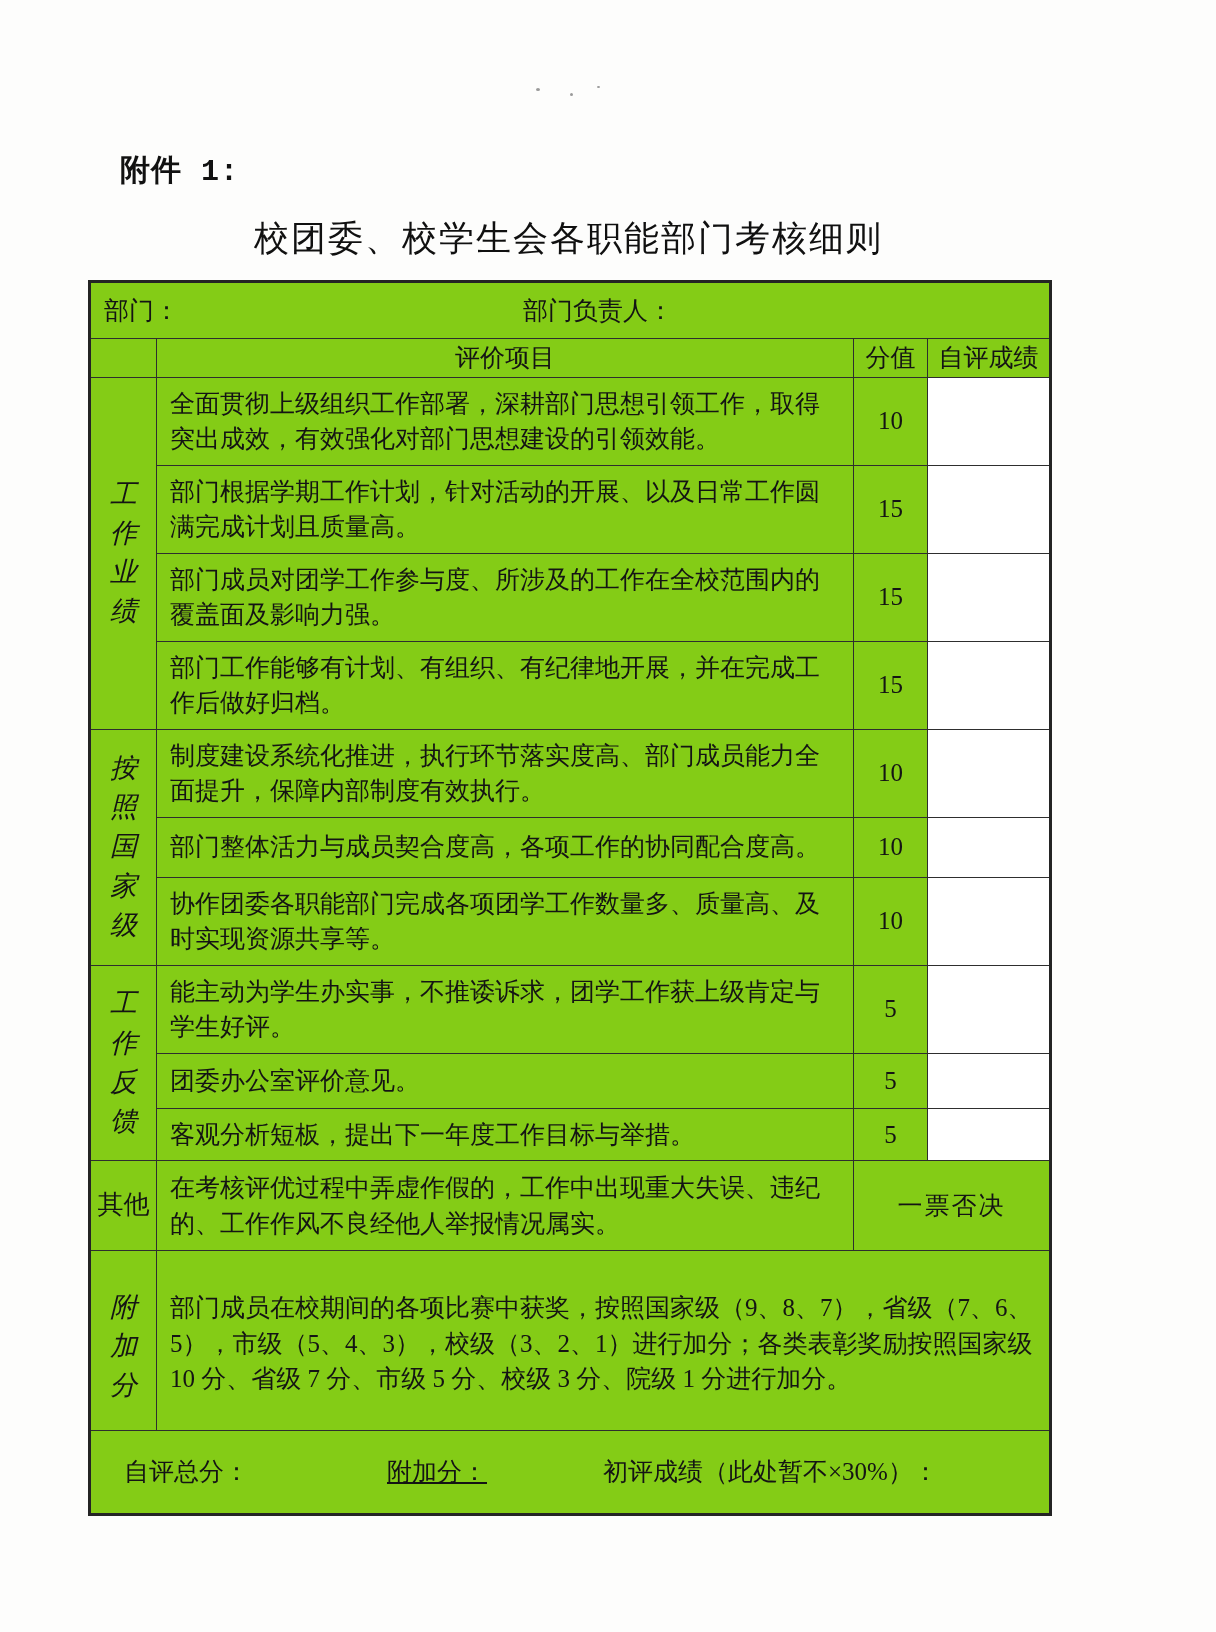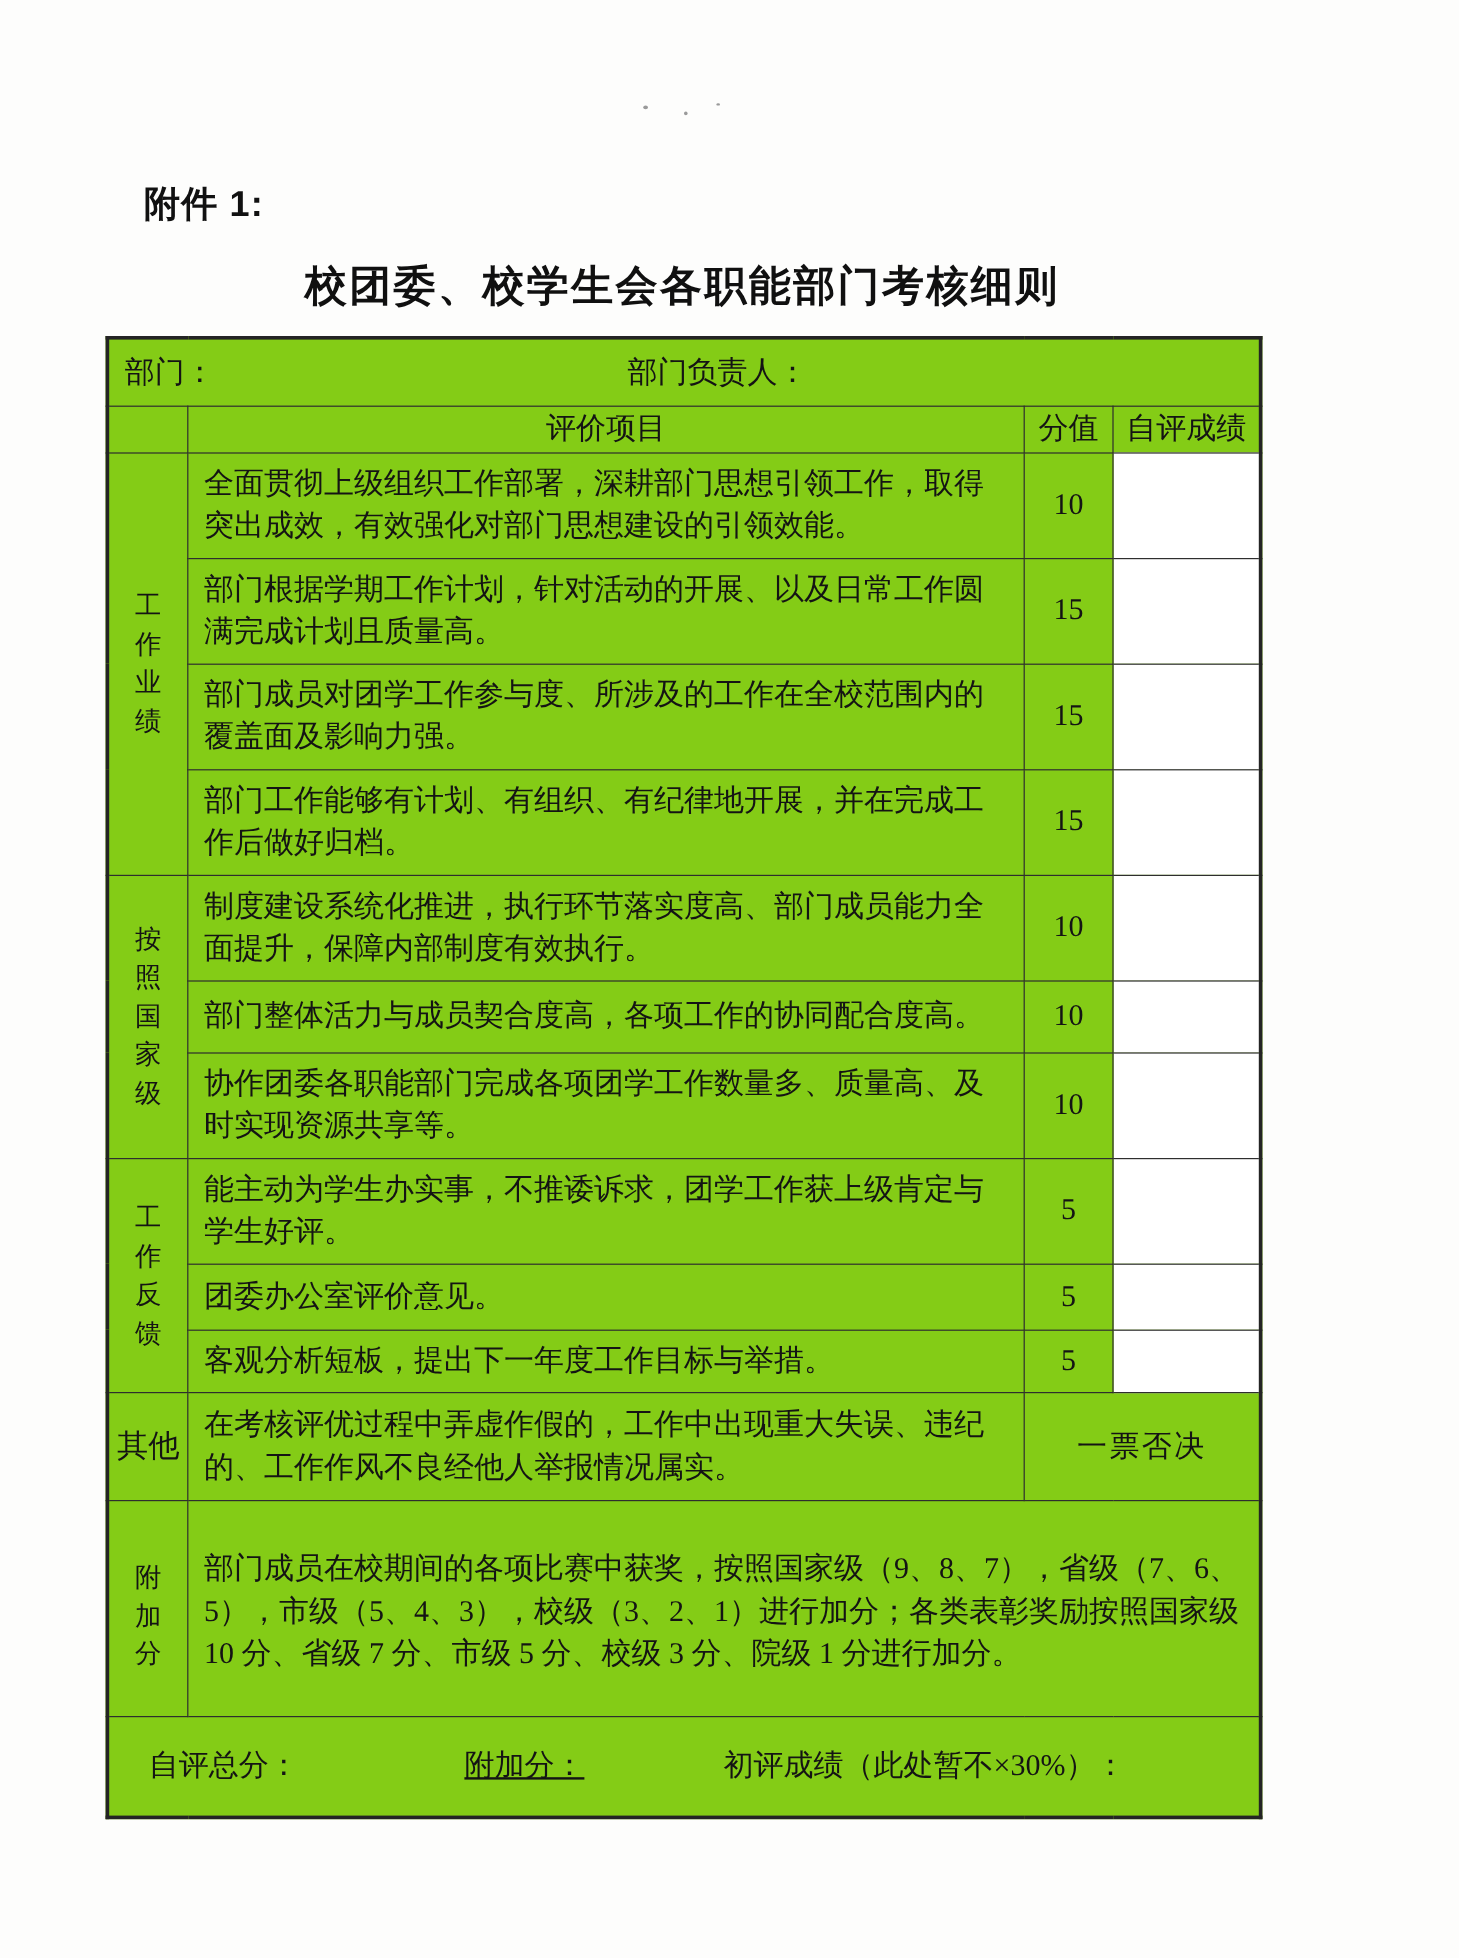--- a/index.html
+++ b/index.html
@@ -3,47 +3,47 @@
 <meta charset="utf-8">
 <style>
   html,body{margin:0;padding:0;}
   body{
     width:1216px;height:1632px;position:relative;
     background:#fdfdfc;color:#161616;
     font-family:"Liberation Serif","DejaVu Serif",serif;
   }
   .attachment{
     position:absolute;left:120px;top:150px;
-    font-family:Liberation Sans, sans-serif;
+    font-family:Liberation Mono, monospace;
     font-weight:700;font-size:30px;letter-spacing:1px;color:#111;
   }
   .doc-title{
     position:absolute;left:88px;top:215px;width:961px;
     text-align:center;
     font-family:"Liberation Sans","DejaVu Sans",sans-serif;
-    font-weight:700;font-size:35px;letter-spacing:2px;color:#101010;
+    font-weight:400;font-size:35px;letter-spacing:2px;color:#101010;
   }
   table.assess{
     position:absolute;left:88px;top:280px;width:961px;
     border-collapse:collapse;table-layout:fixed;
     background:#84cc16;
   }
   table.assess{border:3px solid #242424;}
   table.assess td{
     border:1.6px solid #2e2e2e;
     font-size:25px;line-height:1.42;color:#141414;
     vertical-align:middle;
   }
   td.gt{border-top-width:2.4px;}
   td.cat{
     text-align:center;padding:4px 0;
   }
   .vlabel{
     display:block;width:1.05em;margin:0 auto;
-    word-break:break-all;line-height:1.45;font-size:22px;letter-spacing:0;
+    word-break:break-all;line-height:1.45;font-size:27px;letter-spacing:0;font-style:italic;
   }
   .hlabel{display:block;text-align:center;font-size:26px;}
   td.item{
     padding:8px 20px 8px 13px;text-align:left;
   }
   td.score{
     text-align:center;font-size:26px;
     font-family:"Liberation Serif","DejaVu Serif",serif;
   }
   td.selfcell{background:#fff;}

